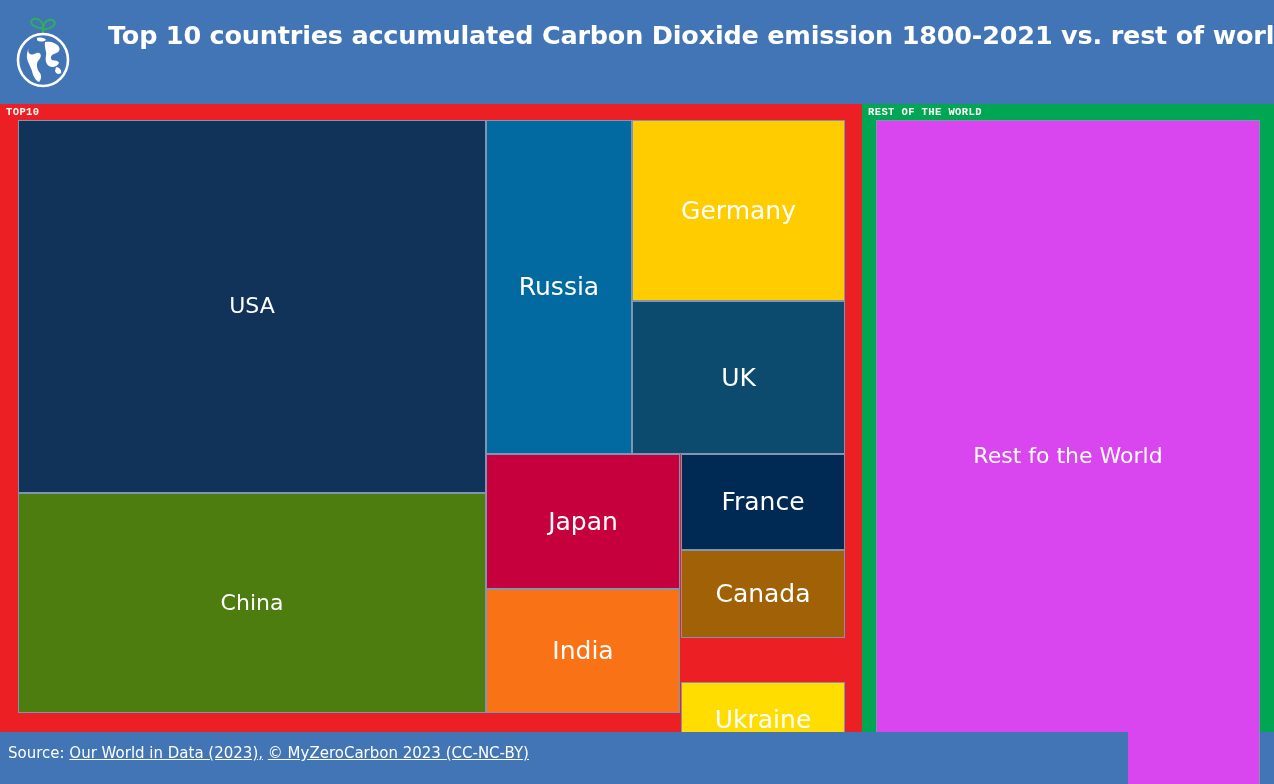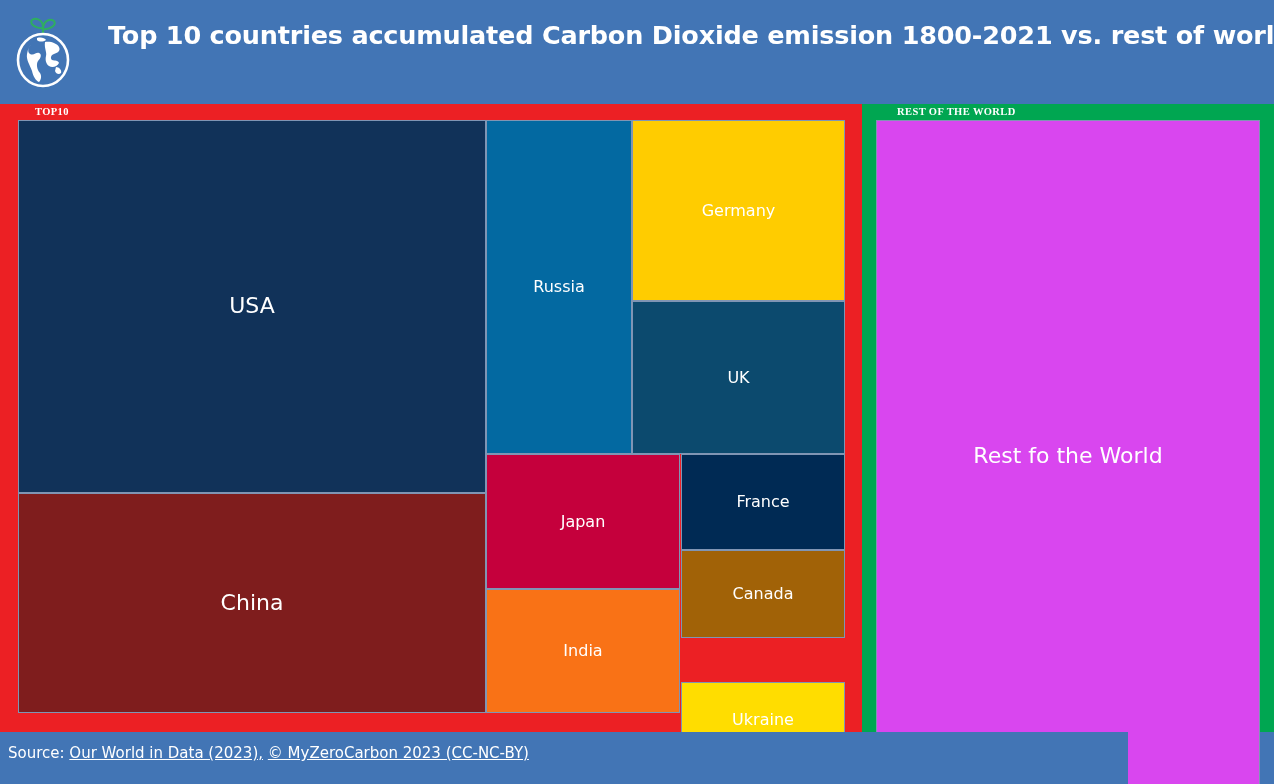--- a/index.html
+++ b/index.html
@@ -45,23 +45,22 @@
     box-sizing: border-box;
   }
   .panel-label {
     position: absolute;
     left: 6px;
     top: 2px;
     color: #ffffff;
     font-size: 10.5px;
     font-weight: bold;
     letter-spacing: 0.4px;
-    font-family: Liberation Serif, serif;
+    font-family: Liberation Mono, monospace;
     white-space: nowrap;
-    margin-left: 29px;
   }
 
   #panel-top10 {
     left: 0px; top: 104px;
     width: 862px; height: 628px;
     background: #ec2024;
   }
   #panel-row {
     left: 862px; top: 104px;
     width: 412px; height: 628px;
@@ -73,21 +72,21 @@
     position: absolute;
     box-sizing: border-box;
     border: 1px solid #8095b4;
     display: flex;
     align-items: center;
     justify-content: center;
     overflow: hidden;
   }
   .tile-label {
     color: #ffffff;
-    font-size: 16px;
+    font-size: 25px;
     line-height: 1.1;
     text-align: center;
     white-space: nowrap;
     font-family: "DejaVu Sans", sans-serif;
   }
   .tile-label.big {
     font-size: 22px;
   }
 
   
@@ -140,21 +139,21 @@
 </div>
 
 <div class="panel" id="panel-row">
   <div class="panel-label">REST OF THE WORLD</div>
 </div>
 
 <div id="tiles-layer">
     <div class="tile" style="left: 18px; top: 120px; width: 468px; height: 373px; background: rgb(17, 50, 89); border-color: rgb(128, 149, 180);">
       <span class="tile-label big">USA</span>
     </div>
-    <div class="tile" style="left: 18px; top: 493px; width: 468px; height: 220px; background: #7f1d1d; border-color: rgb(128, 149, 180);">
+    <div class="tile" style="left: 18px; top: 493px; width: 468px; height: 220px; background: #4d7c0f; border-color: rgb(128, 149, 180);">
       <span class="tile-label big">China</span>
     </div>
     <div class="tile" style="left: 486px; top: 120px; width: 146px; height: 334px; background: #0369a1; border-color: rgb(128, 149, 180);">
       <span class="tile-label">Russia</span>
     </div>
     <div class="tile" style="left: 632px; top: 120px; width: 213px; height: 181px; background: rgb(255, 204, 0); border-color: rgb(128, 149, 180);">
       <span class="tile-label">Germany</span>
     </div>
     <div class="tile" style="left: 632px; top: 301px; width: 213px; height: 153px; background: #0c4a6e; border-color: rgb(128, 149, 180);">
       <span class="tile-label">UK</span>

